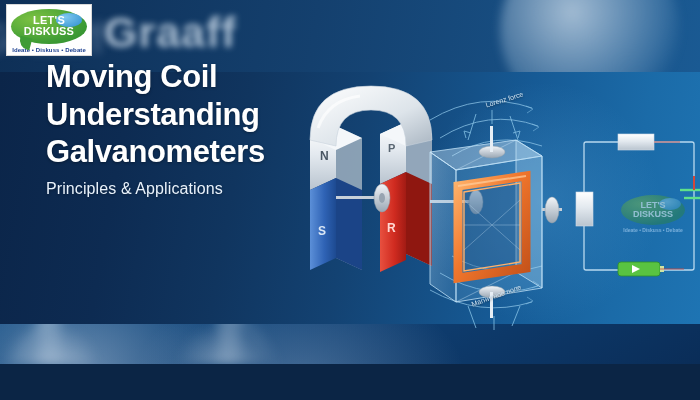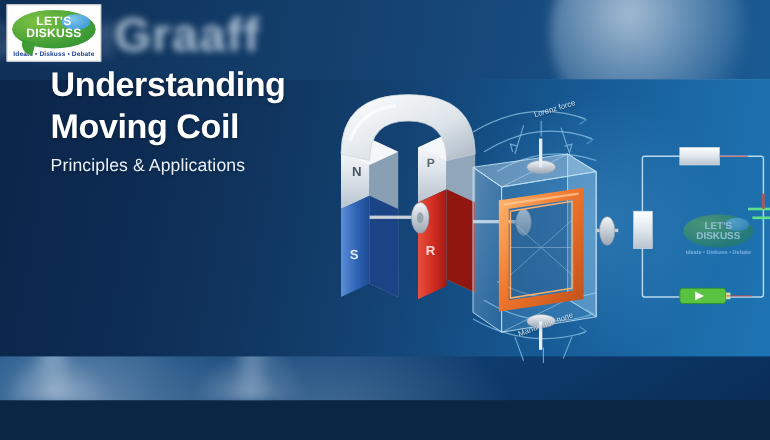--- a/index.html
+++ b/index.html
@@ -172,22 +172,23 @@
       <div class="logo-line2">DISKUSS</div>
     </div>
     <div class="logo-tag">Ideate • Diskuss • Debate</div>
   </div>
 
   <div class="main-panel">
     <div class="panel-glow"></div>
   </div>
 
   <div class="title-block">
+    <div class="title-line">Moving Coil</div>
     <div class="title-line">Understanding</div>
-    <div class="title-line">Moving Coil</div>
+    <div class="title-line">Galvanometers</div>
     <div class="subtitle">Principles &amp; Applications</div>
   </div>
 
   <div class="diagram">
     <svg width="420" height="250" viewBox="0 0 420 250">
       <defs>
         <linearGradient id="gMetal" x1="0" y1="0" x2="0" y2="1">
           <stop offset="0%" stop-color="#ffffff"></stop>
           <stop offset="45%" stop-color="#e3e9ef"></stop>
           <stop offset="100%" stop-color="#b9c4cf"></stop>

